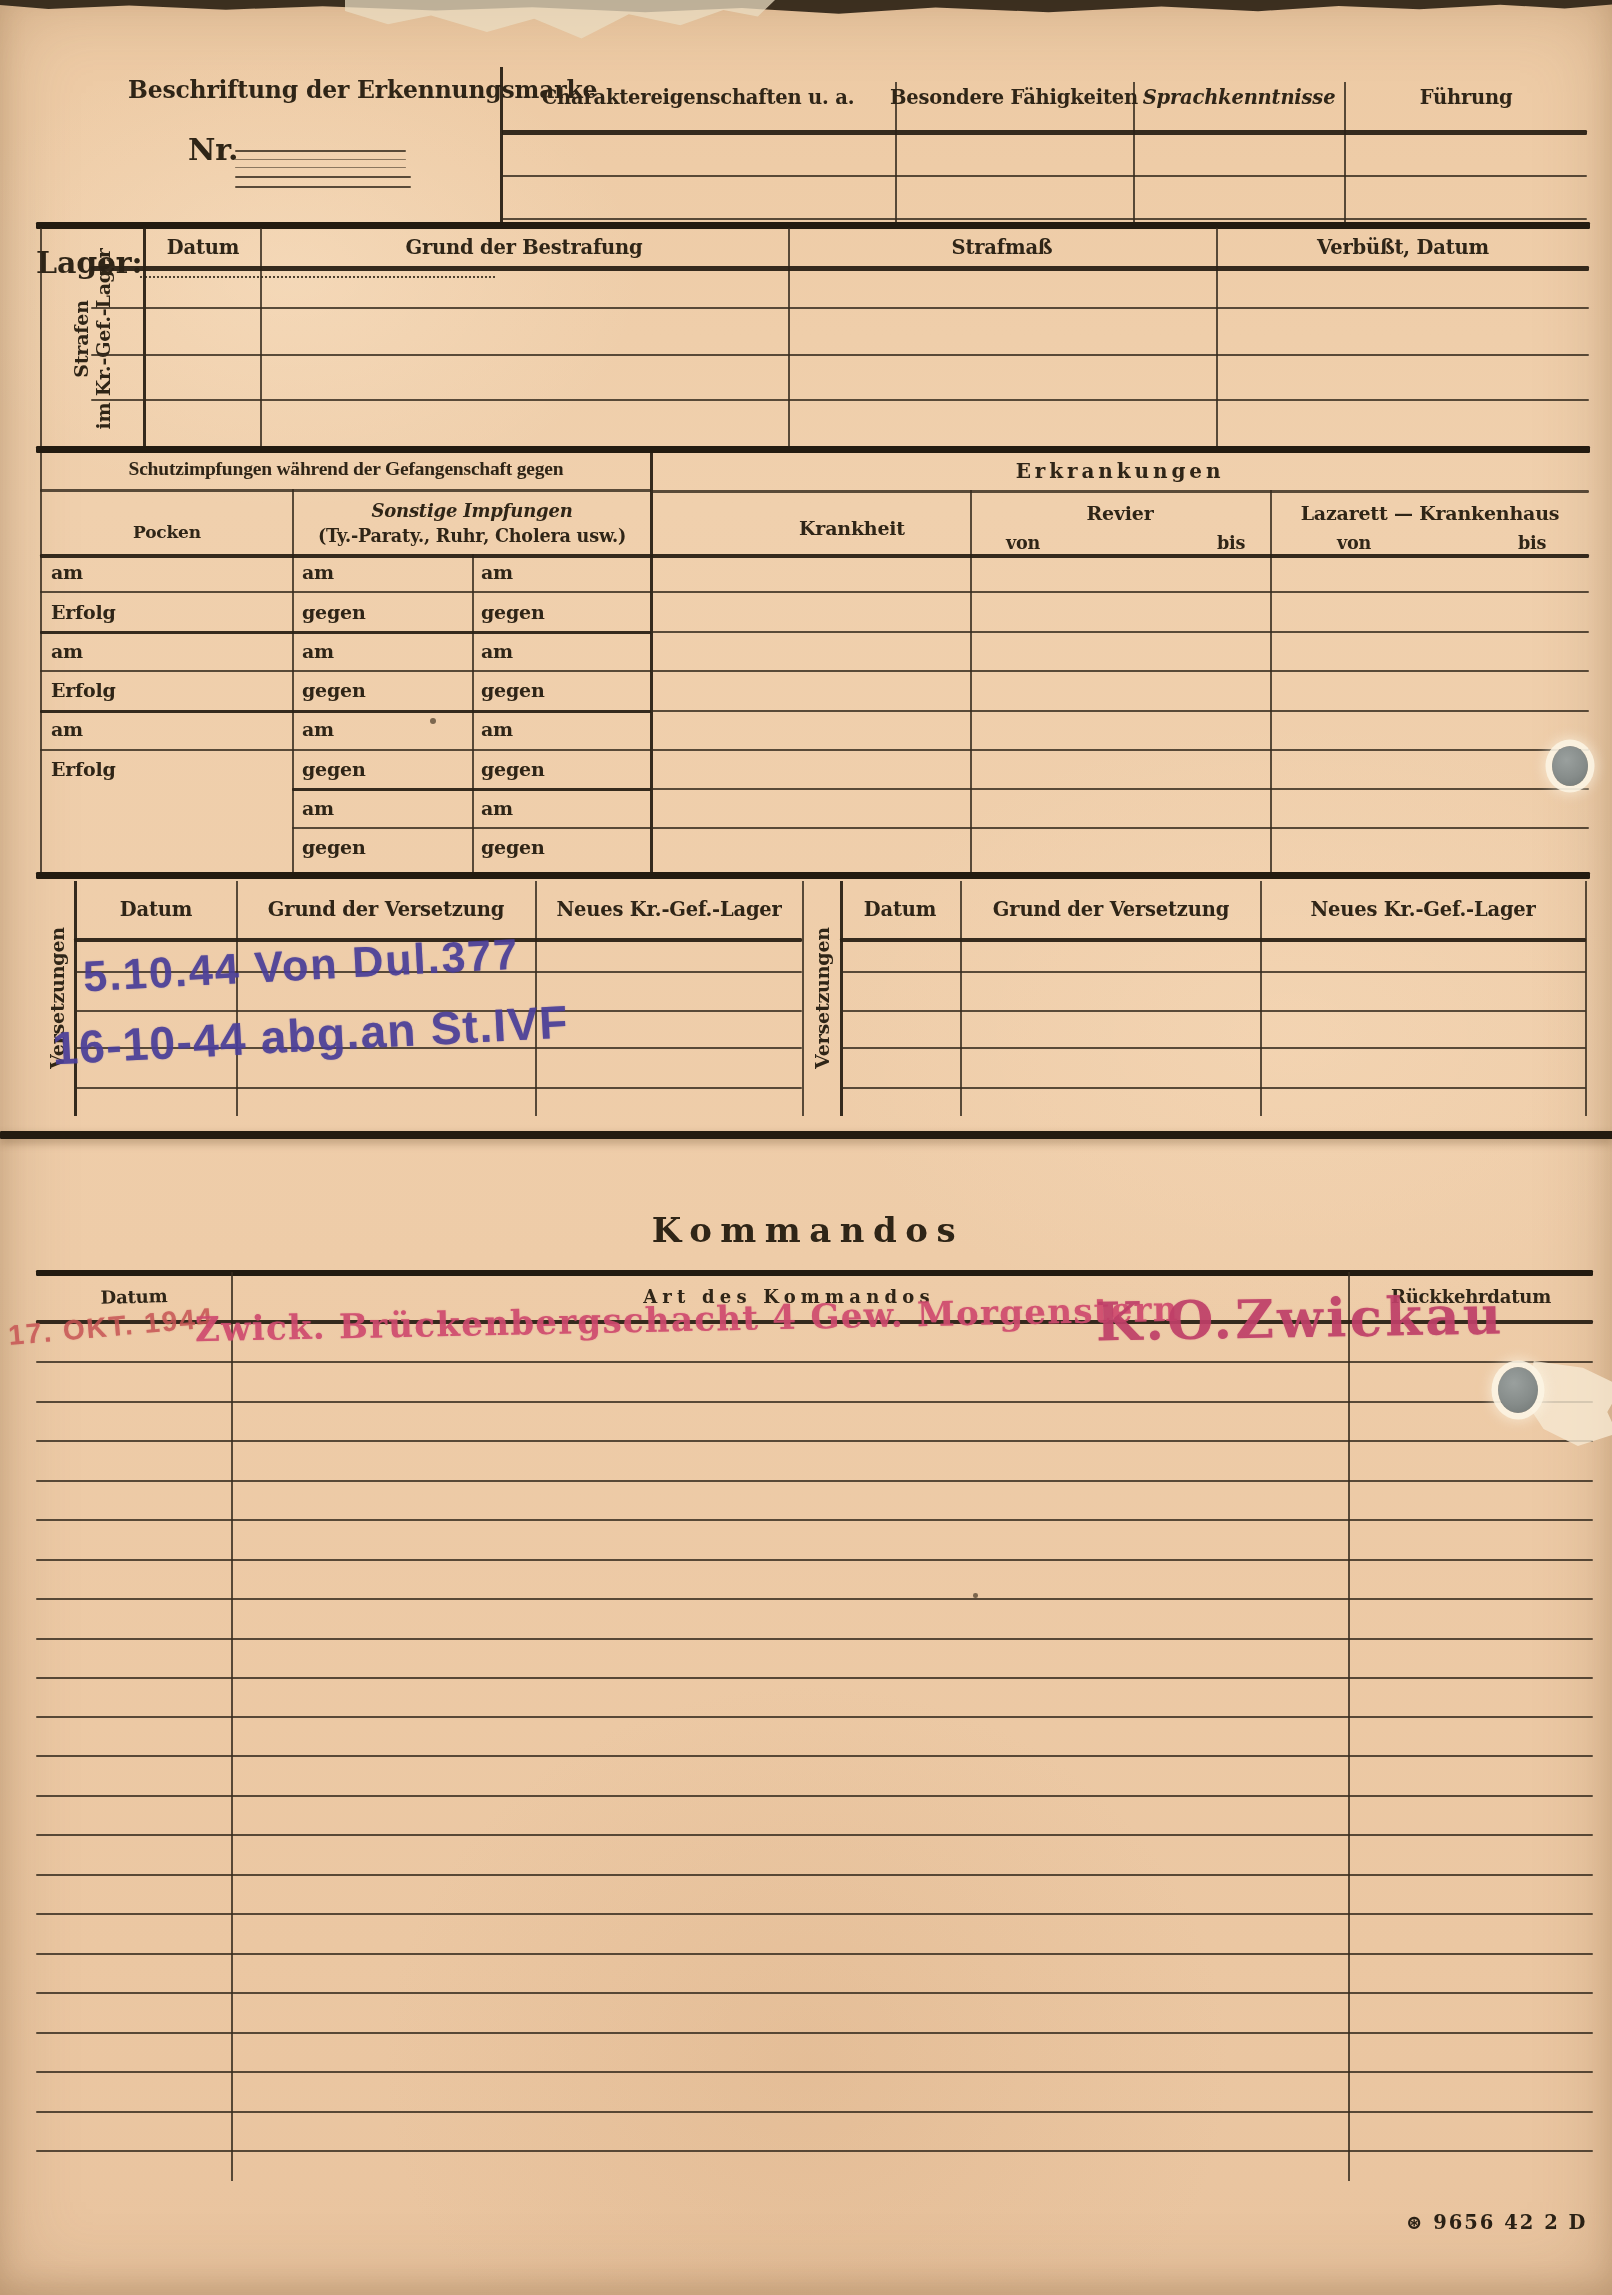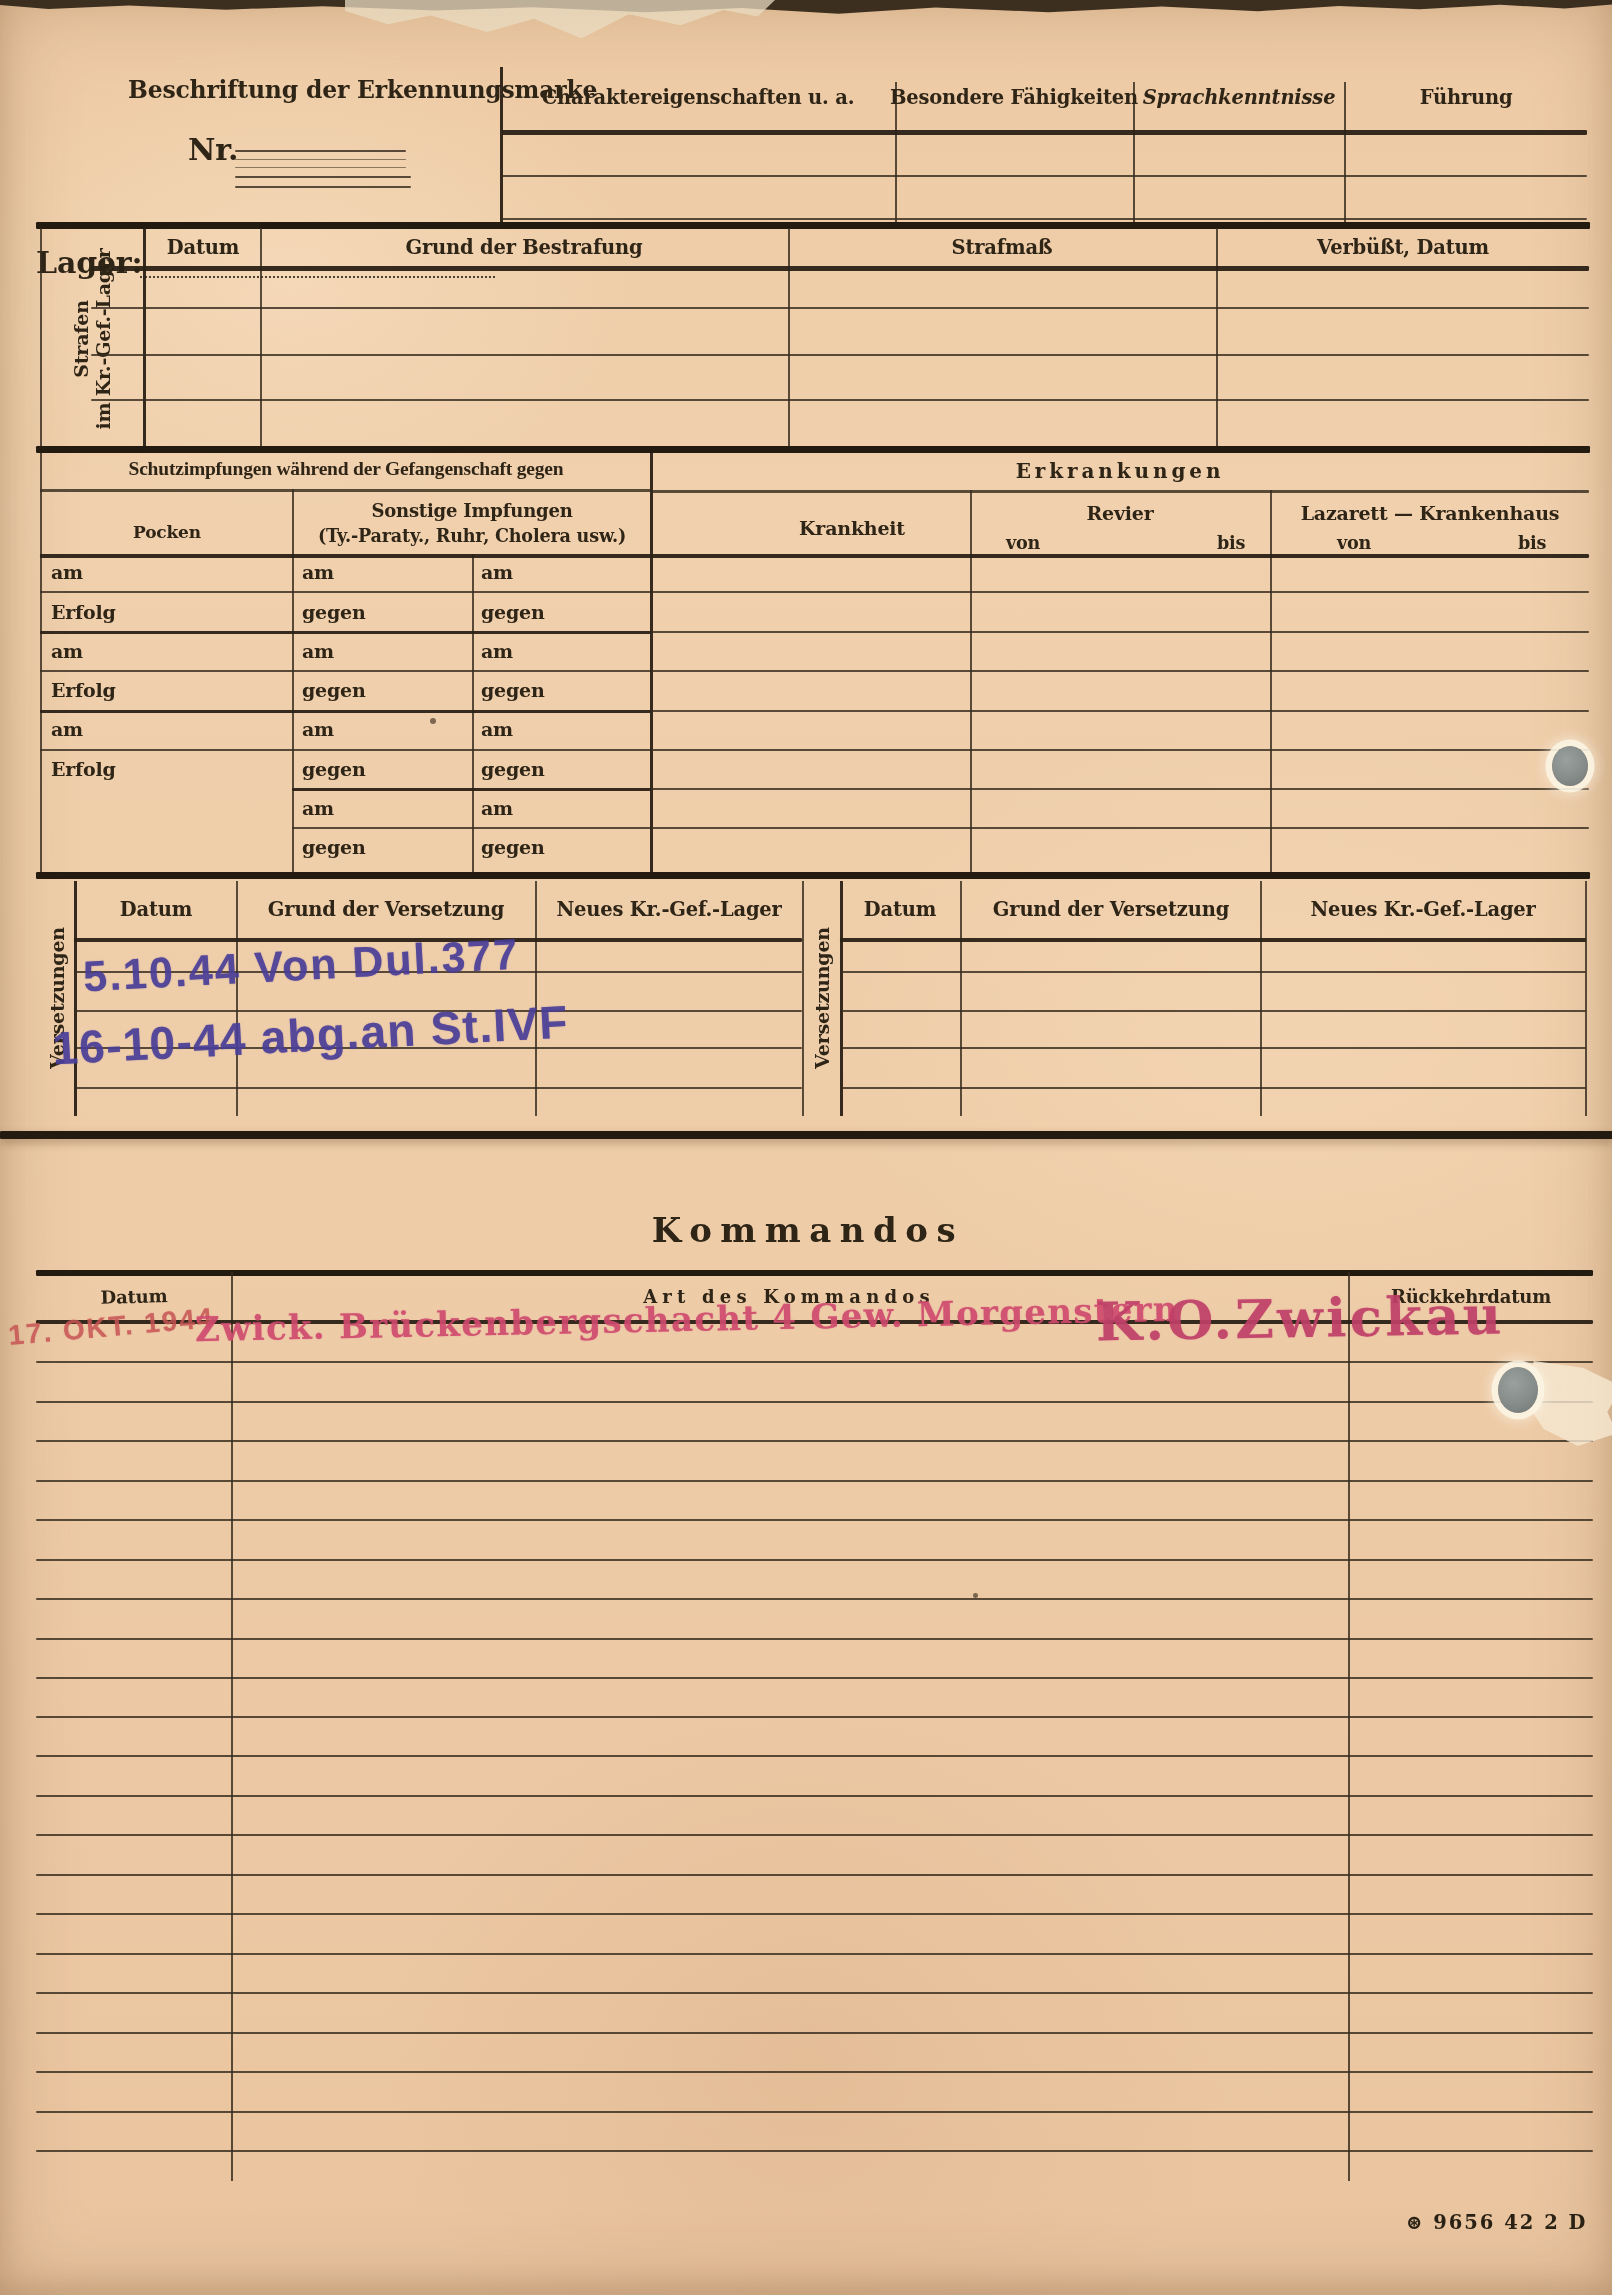--- a/index.html
+++ b/index.html
@@ -91,21 +91,21 @@
   <div class="hl heavy" style="left:91px;top:266px;width:1498px;"></div>
   <div class="hl" style="left:91px;top:307px;width:1498px;"></div>
   <div class="hl" style="left:91px;top:354px;width:1498px;"></div>
   <div class="hl" style="left:91px;top:399px;width:1498px;"></div>
   <div class="hl band" style="left:36px;top:446px;width:1554px;"></div>
 
   <div class="vl" style="left:40px;top:453px;height:420px;"></div>
   <div class="lbl ctr" style="left:346px;top:458px;font-size:19.5px;font-family:Liberation Serif, serif;">Schutzimpfungen während der Gefangenschaft gegen</div>
   <div class="hl" style="left:40px;top:489px;width:611px;height:2.6px;"></div>
   <div class="lbl ctr" style="left:167px;top:513px;font-size:17px;margin-top:9px;">Pocken</div>
-  <div class="lbl ctr" style="left:472px;top:500px;font-size:18px;">Sonstige Impfungen</div>
+  <div class="lbl ctr" style="left:472px;top:500px;font-size:18px;font-style:italic;">Sonstige Impfungen</div>
   <div class="lbl ctr" style="left:472px;top:525px;font-size:17.6px;">(Ty.-Paraty., Ruhr, Cholera usw.)</div>
   <div class="vl" style="left:292px;top:489px;height:384px;"></div>
   <div class="vl" style="left:472px;top:554px;height:319px;"></div>
   <div class="hl heavy" style="left:40px;top:554px;width:611px;height:3.9px;"></div>
 
   <div class="lbl" style="left:51px;top:561px;font-size:19px;">am</div>
   <div class="lbl" style="left:51px;top:601px;font-size:19px;">Erfolg</div>
   <div class="lbl" style="left:51px;top:640px;font-size:19px;">am</div>
   <div class="lbl" style="left:51px;top:679px;font-size:19px;">Erfolg</div>
   <div class="lbl" style="left:51px;top:718px;font-size:19px;">am</div>

